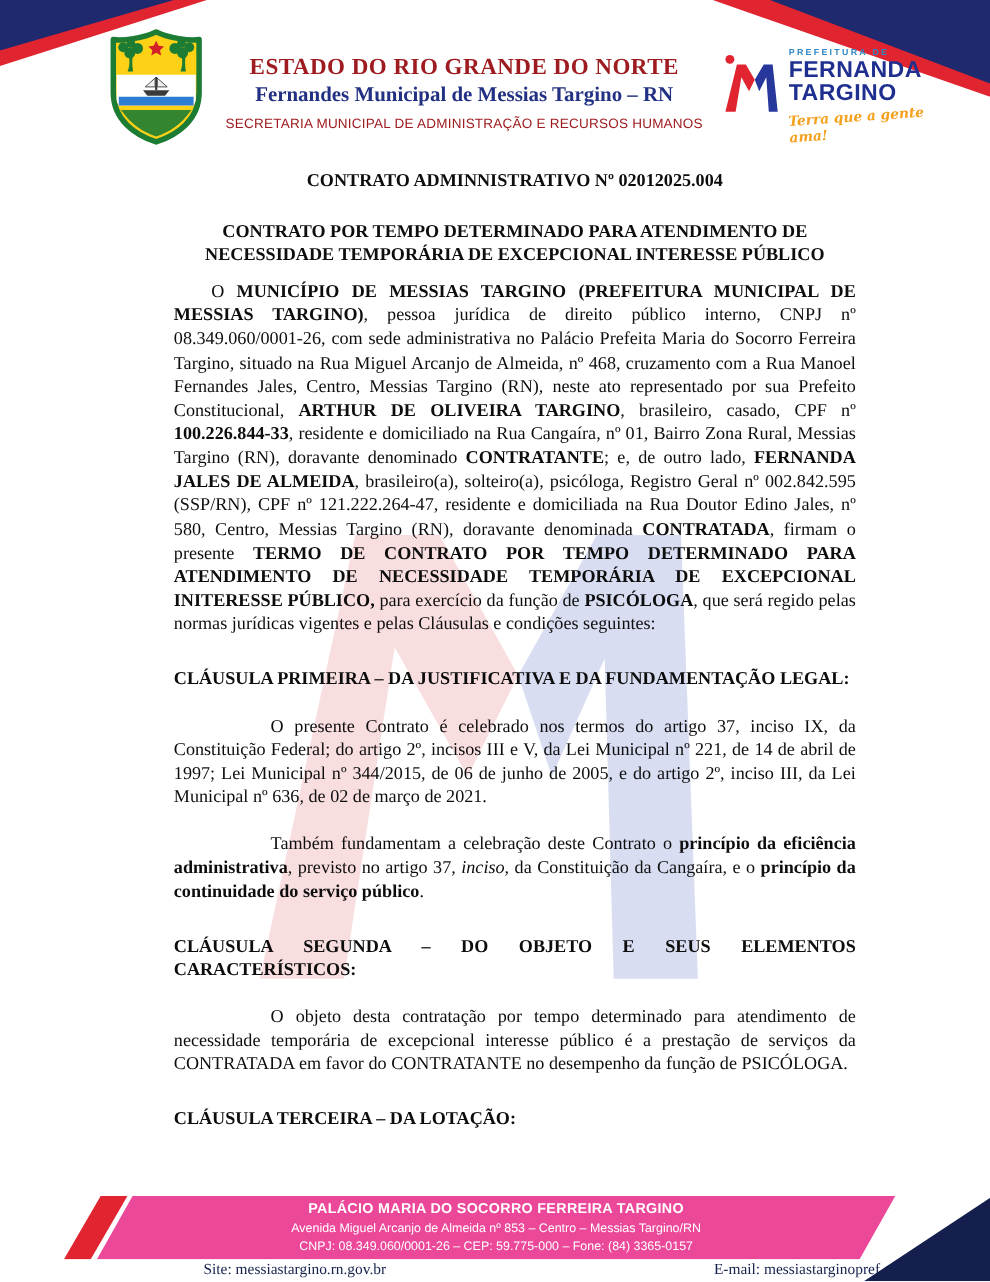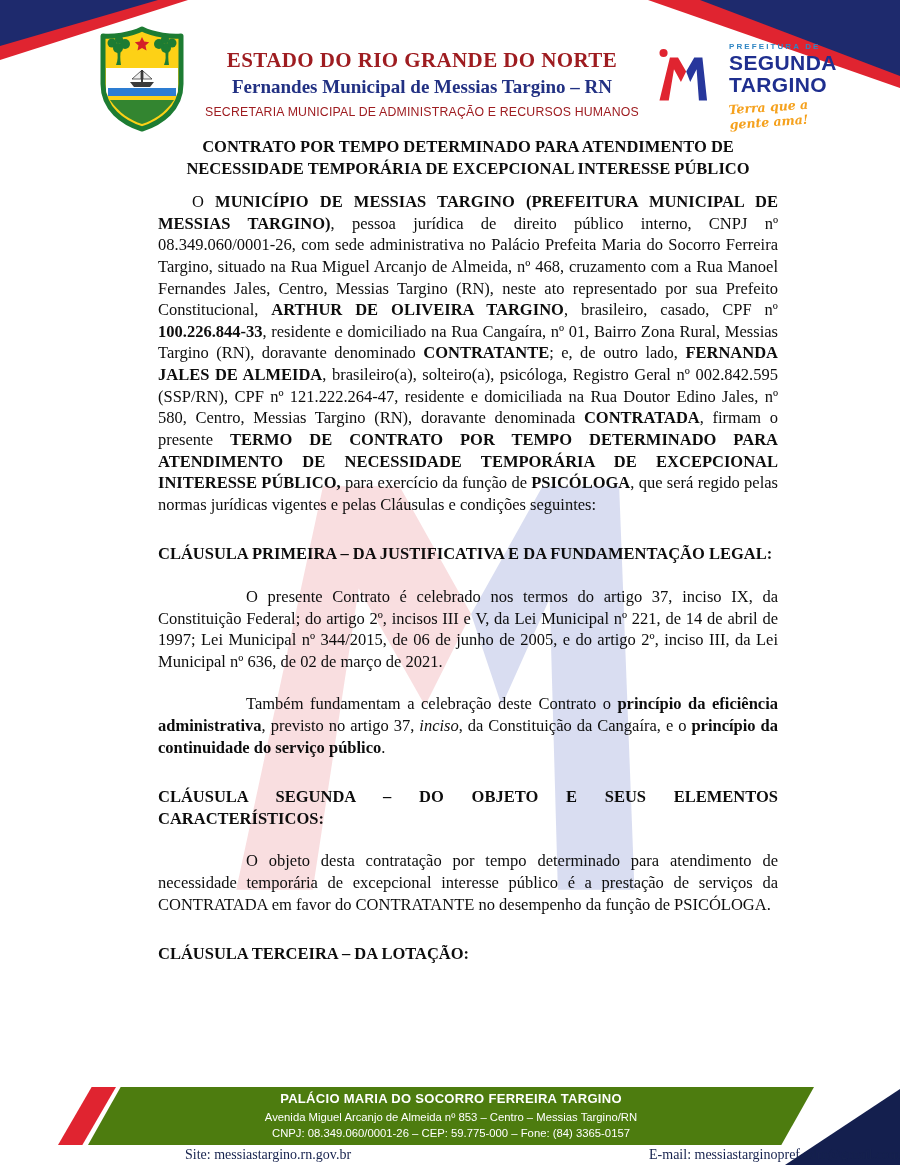--- a/index.html
+++ b/index.html
@@ -28,21 +28,21 @@
     position: relative; z-index: 6;
     display: flex; align-items: center;
     padding: 26px 52px 0 60px; gap: 10px;
   }
   .crest { width: 92px; flex: 0 0 92px; }
   .header-center { flex: 1; text-align: center; padding-top: 4px; }
   .h-line1 { font-weight: bold; font-size: 21px; color: #9e1c20; letter-spacing: .4px; font-family: "Liberation Serif", serif; }
   .h-line2 { font-weight: bold; font-size: 19px; color: #223183; margin-top: 3px; font-family: "Liberation Serif", serif; }
   .h-line3 { font-weight: normal; font-size: 12.3px; color: #9e1c20; margin-top: 7px; letter-spacing: .2px; font-family: "Liberation Sans", sans-serif; }
 
-  .logo { display: flex; align-items: flex-start; width: 192px; flex: 0 0 192px; gap: 15px; padding-top: 8px; }
+  .logo { display: flex; align-items: flex-start; width: 192px; flex: 0 0 192px; gap: 3px; padding-top: 8px; }
   .logo-icon { width: 58px; flex: 0 0 58px; margin-top: 6px; }
   .logo-text { display: flex; flex-direction: column; }
   .logo-pref { font-family: "Liberation Sans", sans-serif; font-weight: bold; font-size: 8px; letter-spacing: 2.1px; color: #2f86c4; margin-bottom: 1px; }
   .logo-name { font-family: "Liberation Sans", sans-serif; font-weight: 800; font-size: 21px; line-height: 1.02; letter-spacing: .4px; color: #1f2f8f; }
   .logo-slogan { font-family: "DejaVu Serif", serif; font-style: italic; font-weight: bold; font-size: 12.5px; color: #f5a11d; transform: rotate(-4deg); margin-top: 3px; }
 
   
   .watermark { position: absolute; left: 180px; top: 425px; width: 480px; height: 480px; z-index: 1; pointer-events: none; }
 
   
@@ -63,21 +63,21 @@
 
   
   .footer { position: absolute; left: 0; right: 0; bottom: 0; height: 78px; z-index: 5; }
   .f-red {
     position: absolute; left: 58px; top: 0; width: 58px; height: 58px;
     background: #e02430;
     clip-path: polygon(58% 0, 100% 0, 42% 100%, 0 100%);
   }
   .f-bar {
     position: absolute; left: 88px; right: 86px; top: 0; height: 58px;
-    background: #4d7c0f;
+    background: #ec4899;
     clip-path: polygon(4.5% 0, 100% 0, 95.5% 100%, 0 100%);
     display: flex; flex-direction: column; justify-content: center; align-items: center;
     color: #ffffff; text-align: center;
     font-family: "Liberation Sans", sans-serif;
   }
   .f1 { font-weight: bold; font-size: 13px; letter-spacing: .3px; line-height: 1.45; }
   .f2, .f3 { font-size: 11.3px; line-height: 1.45; }
   .f-wedge {
     position: absolute; right: 0; bottom: 0; width: 115px; height: 76px;
     background: #141f4e;
@@ -141,35 +141,36 @@
     <div class="logo">
       <div class="logo-icon">
         <svg viewBox="0 0 100 92" width="58" height="54">
           <circle cx="13" cy="8" r="7" fill="#e02430"></circle>
           <polygon points="6,90 24,16 38,16 52,40 43,58 31,36 22,90" fill="#e02430"></polygon>
           <polygon points="52,40 66,16 80,16 88,90 74,90 70,36 59,58" fill="#27379c"></polygon>
         </svg>
       </div>
       <div class="logo-text">
         <div class="logo-pref">PREFEITURA DE</div>
-        <div class="logo-name">SEGUNDA</div>
+        <div class="logo-name">FERNANDA</div>
         <div class="logo-name">TARGINO</div>
         <div class="logo-slogan">Terra que a gente ama!</div>
       </div>
     </div>
   </header>
 
   <div class="watermark">
     <svg viewBox="0 0 470 470" width="480" height="480">
       <polygon points="55,455 140,60 215,60 285,185 240,275 175,160 130,455" fill="#e05a66" opacity="0.20"></polygon>
       <polygon points="285,185 355,60 430,60 445,455 370,455 362,170 315,275" fill="#5363bd" opacity="0.22"></polygon>
     </svg>
   </div>
 
   <main class="doc">
+      <p class="blk title"><span>CONTRATO ADMINNISTRATIVO Nº 02012025.004</span></p>
       <p class="blk subtitle"><span>CONTRATO POR TEMPO DETERMINADO PARA ATENDIMENTO DE NECESSIDADE TEMPORÁRIA DE EXCEPCIONAL INTERESSE PÚBLICO</span></p>
       <p class="blk para-first"><span>O </span><span class="b">MUNICÍPIO DE MESSIAS TARGINO (PREFEITURA MUNICIPAL DE MESSIAS TARGINO)</span><span>, pessoa jurídica de direito público interno, CNPJ nº 08.349.060/0001-26, com sede administrativa no Palácio Prefeita Maria do Socorro Ferreira Targino, situado na Rua Miguel Arcanjo de Almeida, nº 468, cruzamento com a Rua Manoel Fernandes Jales, Centro, Messias Targino (RN), neste ato representado por sua Prefeito Constitucional, </span><span class="b">ARTHUR DE OLIVEIRA TARGINO</span><span>, brasileiro, casado, CPF nº </span><span class="b">100.226.844-33</span><span>, residente e domiciliado na Rua Cangaíra, nº 01, Bairro Zona Rural, Messias Targino (RN), doravante denominado </span><span class="b">CONTRATANTE</span><span>; e, de outro lado, </span><span class="b">FERNANDA JALES DE ALMEIDA</span><span>, brasileiro(a), solteiro(a), psicóloga, Registro Geral nº 002.842.595 (SSP/RN), CPF nº 121.222.264-47, residente e domiciliada na Rua Doutor Edino Jales, nº 580, Centro, Messias Targino (RN), doravante denominada </span><span class="b">CONTRATADA</span><span>, firmam o presente </span><span class="b">TERMO DE CONTRATO POR TEMPO DETERMINADO PARA ATENDIMENTO DE NECESSIDADE TEMPORÁRIA DE EXCEPCIONAL INITERESSE PÚBLICO,</span><span> para exercício da função de </span><span class="b">PSICÓLOGA</span><span>, que será regido pelas normas jurídicas vigentes e pelas Cláusulas e condições seguintes:</span></p>
       <p class="blk heading"><span>CLÁUSULA PRIMEIRA – DA JUSTIFICATIVA E DA FUNDAMENTAÇÃO LEGAL:</span></p>
       <p class="blk para"><span>O presente Contrato é celebrado nos termos do artigo 37, inciso IX, da Constituição Federal; do artigo 2º, incisos III e V, da Lei Municipal nº 221, de 14 de abril de 1997; Lei Municipal nº 344/2015, de 06 de junho de 2005, e do artigo 2º, inciso III, da Lei Municipal nº 636, de 02 de março de 2021.</span></p>
       <p class="blk para"><span>Também fundamentam a celebração deste Contrato o </span><span class="b">princípio da eficiência administrativa</span><span>, previsto no artigo 37, </span><span class="i">inciso</span><span>, da Constituição da Cangaíra, e o </span><span class="b">princípio da continuidade do serviço público</span><span>.</span></p>
       <p class="blk heading"><span>CLÁUSULA SEGUNDA – DO OBJETO E SEUS ELEMENTOS CARACTERÍSTICOS:</span></p>
       <p class="blk para"><span>O objeto desta contratação por tempo determinado para atendimento de necessidade temporária de excepcional interesse público é a prestação de serviços da CONTRATADA em favor do CONTRATANTE no desempenho da função de PSICÓLOGA.</span></p>
       <p class="blk heading"><span>CLÁUSULA TERCEIRA – DA LOTAÇÃO:</span></p>
     </main>
 

